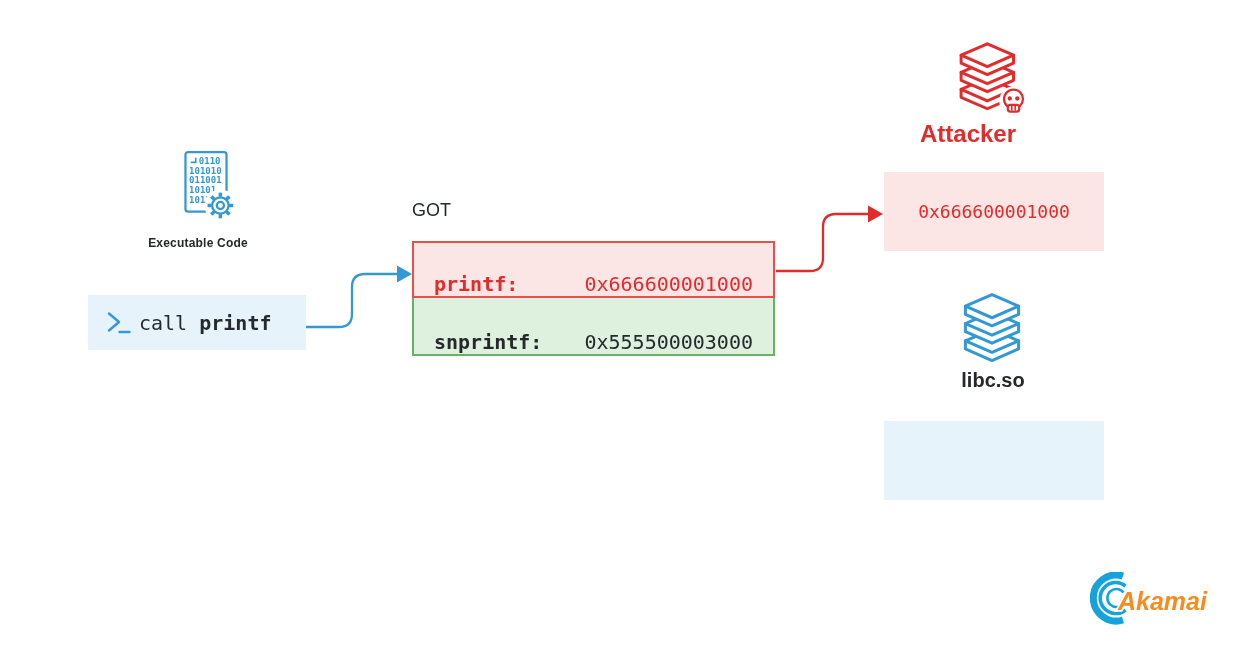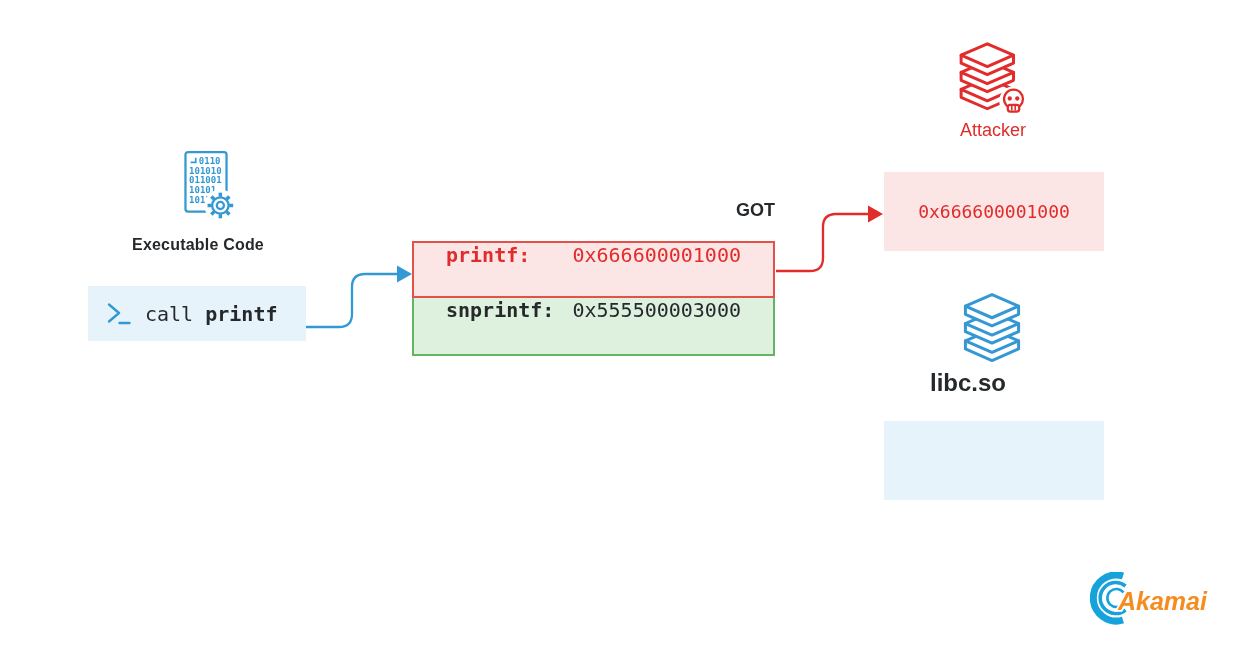--- a/index.html
+++ b/index.html
@@ -9,49 +9,49 @@
     --dark:#25292c; --orange:#f68b1e;
   }
   *{margin:0;padding:0;box-sizing:border-box}
   body{background:#fff}
   #canvas{position:relative;width:1246px;height:662px;background:#ffffff;overflow:hidden;
           font-family:"Liberation Sans",sans-serif;color:var(--dark)}
 
   
   .exec-icon{position:absolute;left:167px;top:146px;width:78px;height:82px}
   .exec-label{position:absolute;left:68px;top:236px;width:260px;text-align:center;
-              font-size:16px;font-weight:bold;letter-spacing:.2px}
-  .call-box{position:absolute;left:88px;top:286px;width:218px;height:55px;background:var(--blue_bg);
-            display:flex;align-items:center;gap:14px;padding:0 0 0 16px}
+              font-size:12px;font-weight:bold;letter-spacing:.2px}
+  .call-box{position:absolute;left:88px;top:295px;width:218px;height:55px;background:var(--blue_bg);
+            display:flex;align-items:center;gap:8px;padding:0 0 0 16px}
   .call-text{font-family:"DejaVu Sans Mono",monospace;font-size:20px;color:var(--dark)}
   .call-text b{font-weight:bold}
 
   
-  .got-title{position:absolute;left:412px;top:200px;width:363px;text-align:right;
-             font-size:18px;font-weight:bold}
+  .got-title{position:absolute;left:412px;top:200px;width:363px;text-align:left;
+             font-size:18px;font-weight:normal}
   .got-table{position:absolute;left:412px;top:241px;width:363px;height:172px;
              display:grid;grid-template-rows:1fr 1fr 1fr}
-  .got-row{display:flex;align-items:flex-start;padding:0 32px;font-family:"DejaVu Sans Mono",monospace;
+  .got-row{display:flex;align-items:flex-end;padding:0 20px;font-family:"DejaVu Sans Mono",monospace;
            font-size:20px;border:2px solid var(--green_border);background:var(--green_bg);color:var(--dark)}
   .got-row + .got-row{margin-top:-2px}
   .got-row.compromised{border-color:var(--red_border);background:var(--red_bg);color:var(--red);z-index:2}
   .got-row .fname{font-weight:bold}
   .got-row .addr{margin-left:auto}
 
   
   .attacker-icon{position:absolute;left:953px;top:37px;width:80px;height:82px}
-  .attacker-label{position:absolute;left:920px;top:120px;width:146px;text-align:center;
-                  font-size:18px;font-weight:normal;color:var(--red)}
+  .attacker-label{position:absolute;left:920px;top:120px;width:146px;text-align:left;
+                  font-size:24px;font-weight:bold;color:var(--red)}
   .code-box{position:absolute;width:220px;height:79px;display:flex;flex-direction:column;
             justify-content:center;align-items:center;font-family:"DejaVu Sans Mono",monospace;
             font-size:18px;line-height:28px}
   .attacker-box{left:884px;top:172px;background:var(--red_bg);color:var(--red)}
   .libc-icon{position:absolute;left:959px;top:290px;width:66px;height:74px}
-  .libc-label{position:absolute;left:930px;top:369px;width:126px;
-              font-size:24px;font-weight:bold}
+  .libc-label{position:absolute;left:930px;top:369px;width:126px;text-align:center;
+              font-size:20px;font-weight:bold}
   .libc-box{left:884px;top:421px;background:var(--blue_bg);color:var(--dark)}
 
   .arrows{position:absolute;left:0;top:0;width:1246px;height:662px;pointer-events:none}
 
   .akamai{position:absolute;left:1090px;top:572px;width:120px;height:54px}
 </style>
 </head>
 <body>
 
 <div id="canvas">

